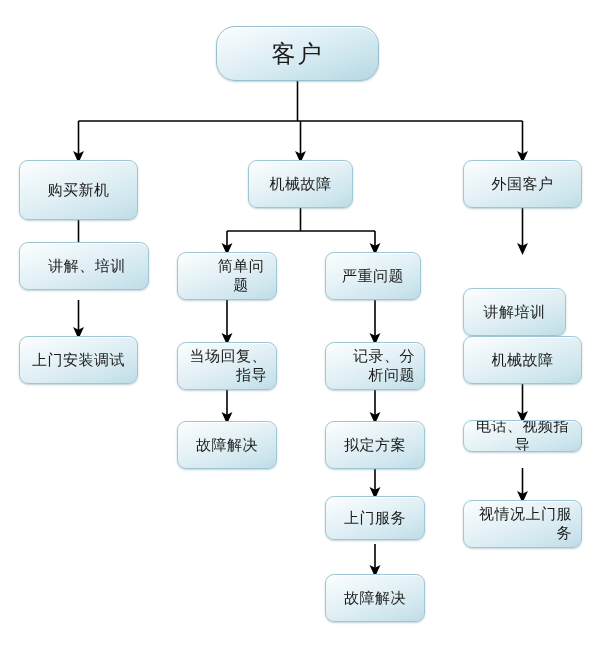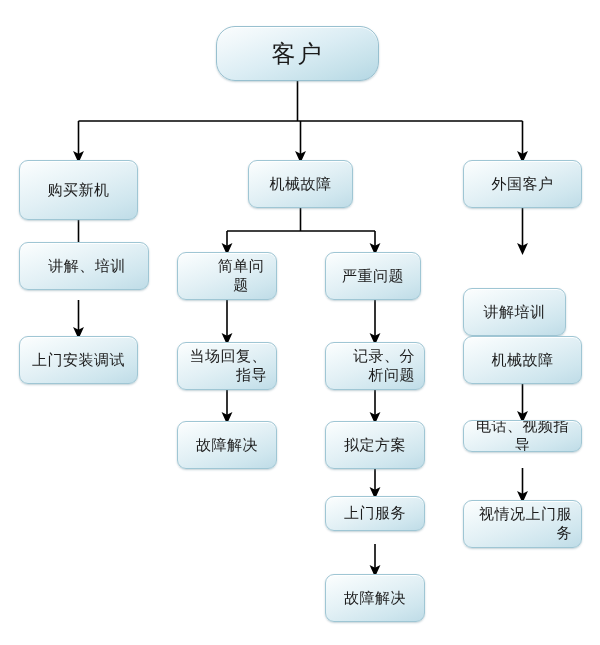--- a/index.html
+++ b/index.html
@@ -120,21 +120,21 @@
       </div>
       <div class="node center" style="left: 325px; top: 252px; width: 96px; height: 48px;">
         <span class="label">严重问题</span>
       </div>
       <div class="node left" style="left: 325px; top: 342px; width: 100px; height: 48px; padding-left: 8px;">
         <span class="label">记录、分析问题</span>
       </div>
       <div class="node center" style="left: 325px; top: 421px; width: 100px; height: 48px;">
         <span class="label">拟定方案</span>
       </div>
-      <div class="node center" style="left: 325px; top: 496px; width: 100px; height: 35px;">
+      <div class="node center" style="left: 325px; top: 496px; width: 100px; height: 44px;">
         <span class="label">上门服务</span>
       </div>
       <div class="node center" style="left: 325px; top: 574px; width: 100px; height: 48px;">
         <span class="label">故障解决</span>
       </div>
       <div class="node center" style="left: 463px; top: 160px; width: 119px; height: 48px;">
         <span class="label">外国客户</span>
       </div>
       <div class="node center" style="left: 463px; top: 252px; width: 103px; height: 48px; margin-top: 36px;">
         <span class="label">讲解培训</span>

